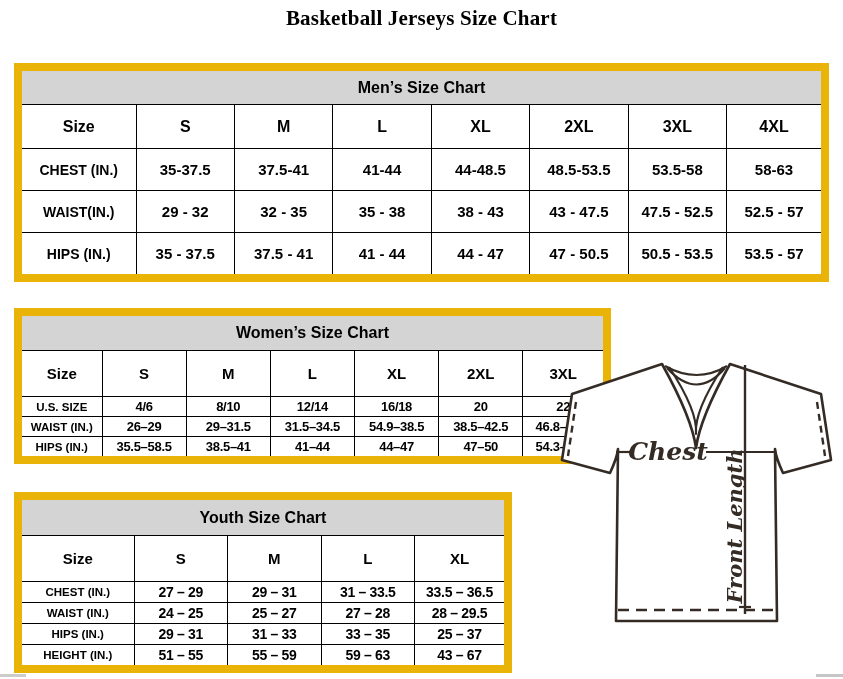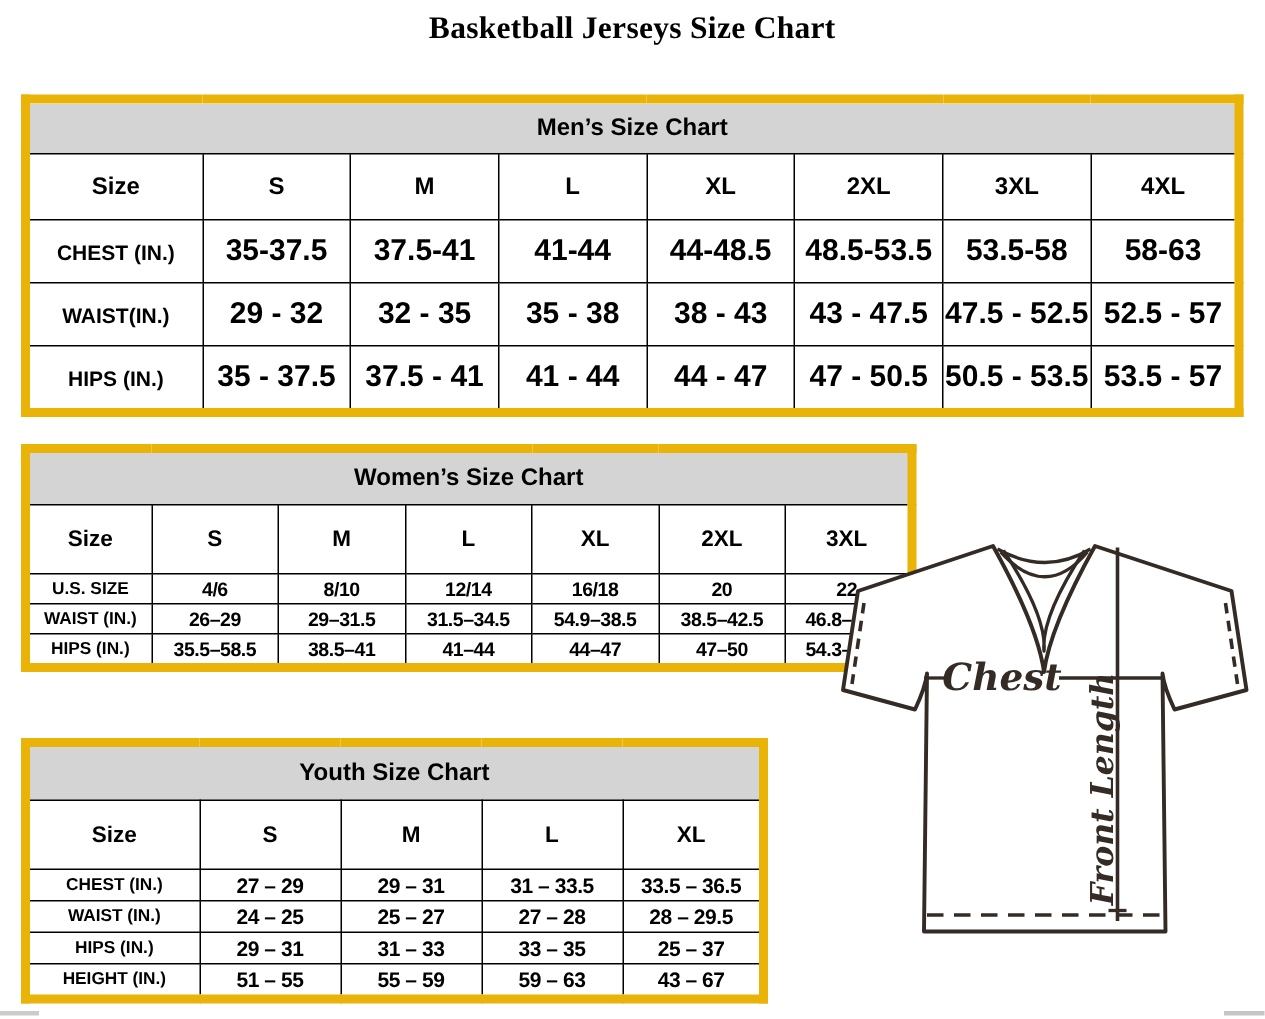--- a/index.html
+++ b/index.html
@@ -13,30 +13,30 @@
     font-size:21px;font-weight:bold;letter-spacing:0.2px;font-family:Liberation Serif, serif;
   }
   .chart{position:absolute;}
   table.sizetbl{
     border-collapse:collapse;table-layout:fixed;width:100%;
   }
   table.sizetbl th,table.sizetbl td{
     border:1.5px solid #000;text-align:center;vertical-align:middle;
     padding:0;font-weight:bold;overflow:hidden;white-space:nowrap;
   }
-  table.sizetbl{border:6px solid #eab308;}
+  table.sizetbl{border:8px solid #eab308;}
   .ttl{background:#d4d4d4;font-size:16px;}
   
   #mens{left:14px;top:63px;width:815px;}
   #mens .ttl{height:33px;}
   #mens th.colh{height:43px;font-size:16px;}
-  #mens td{height:41px;font-size:20px;}
+  #mens td{height:41px;font-size:15px;}
   #mens td.rowlabel{font-size:14px;}
   
-  #womens{left:14px;top:296px;width:597px;}
+  #womens{left:14px;top:308px;width:597px;}
   #womens .ttl{height:34px;}
   #womens th.colh{height:45px;font-size:15px;}
   #womens td{height:19px;font-size:13px;letter-spacing:-0.3px;}
   #womens td.rowlabel{font-size:11.5px;letter-spacing:0;}
   
   #youth{left:14px;top:492px;width:498px;}
   #youth .ttl{height:35px;text-align:center;}
   #youth th.colh{height:45px;font-size:15px;}
   #youth td{height:20px;font-size:14px;letter-spacing:-0.3px;}
   #youth td.rowlabel{font-size:11.5px;letter-spacing:0;}

